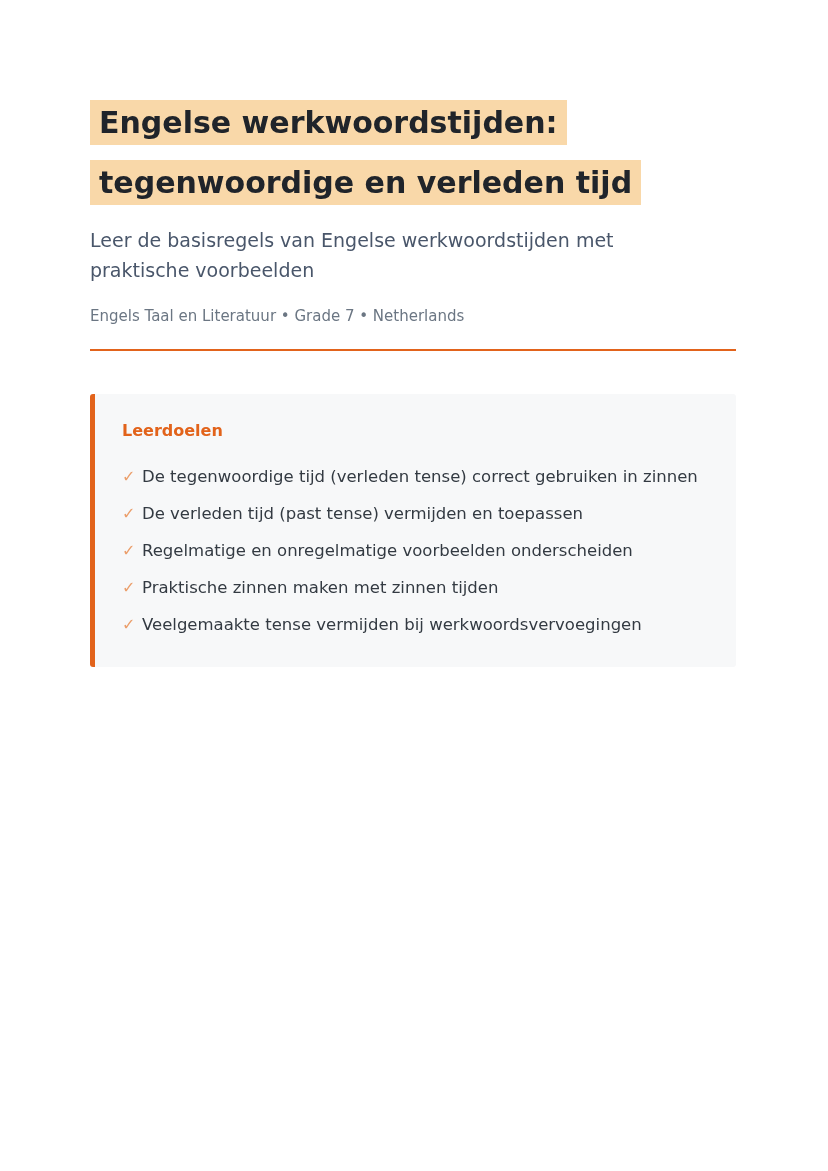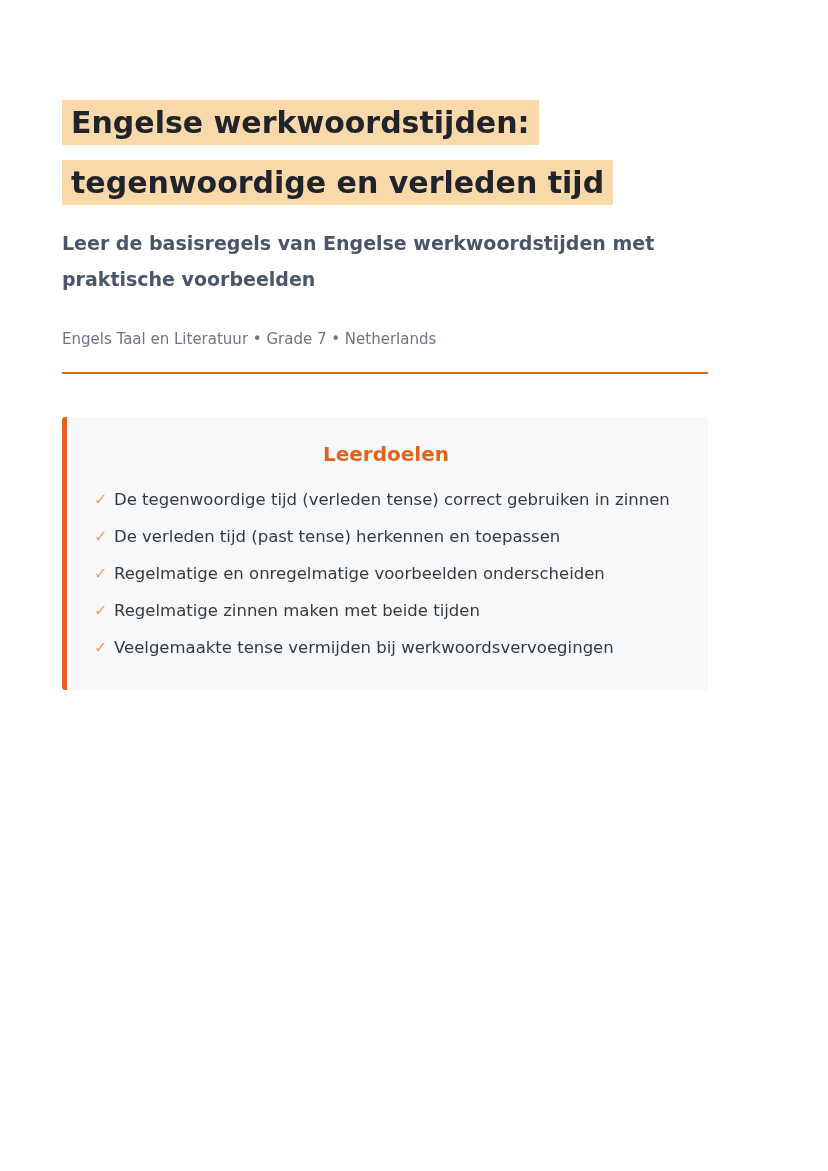--- a/index.html
+++ b/index.html
@@ -20,21 +20,21 @@
   }
   body {
     width: 828px;
     height: 1171px;
     font-family: "DejaVu Sans", "Liberation Sans", sans-serif;
     overflow: hidden;
   }
   .page {
     width: 800px;
     height: 1171px;
-    padding: 93px 91px 0 62px;
+    padding: 93px 91px 0 90px;
     background: #ffffff;
   }
   .page-title {
     margin: 0;
     max-width: 646px;
     font-size: 30px;
     font-weight: 700;
     line-height: 60px;
     color: var(--title-ink);
     letter-spacing: 0;
@@ -42,26 +42,26 @@
   .page-title .hl {
     background: var(--highlight);
     padding: 5px 9px;
     -webkit-box-decoration-break: clone;
     box-decoration-break: clone;
   }
   .subtitle {
     margin: 12px 0 0 0;
     max-width: 646px;
     font-size: 19px;
-    line-height: 36px;
-    font-weight: 700;
+    line-height: 30px;
+    font-weight: 400;
     color: var(--subtitle-ink);
   }
   .course-meta {
-    margin: 31px 0 0 0;
+    margin: 20px 0 0 0;
     max-width: 646px;
     font-size: 15px;
     line-height: 22px;
     color: var(--meta-ink);
   }
   .divider {
     width: 646px;
     height: 0;
     border: none;
     border-top: 2px solid var(--accent);
@@ -70,25 +70,24 @@
   .objectives-card {
     margin-top: 43px;
     width: 646px;
     background: var(--box-bg);
     border-left: 5px solid var(--accent);
     border-radius: 3px;
     padding: 24px 30px 32px 27px;
   }
   .objectives-heading {
     margin: 0 0 22px 0;
-    font-size: 20px;
+    font-size: 16px;
     line-height: 26px;
     font-weight: 700;
     color: var(--accent);
-    text-align: center;
   }
   .objectives-list {
     list-style: none;
     margin: 0;
     padding: 0;
   }
   .objective-item {
     display: flex;
     align-items: flex-start;
     font-size: 16.5px;
@@ -121,29 +120,29 @@
   <section class="objectives-card">
     <h2 class="objectives-heading">Leerdoelen</h2>
 
     <ul class="objectives-list">
       <li class="objective-item">
         <span class="check-icon">✓</span>
         <span>De tegenwoordige tijd (verleden tense) correct gebruiken in zinnen</span>
       </li>
       <li class="objective-item">
         <span class="check-icon">✓</span>
-        <span>De verleden tijd (past tense) herkennen en toepassen</span>
+        <span>De verleden tijd (past tense) vermijden en toepassen</span>
       </li>
       <li class="objective-item">
         <span class="check-icon">✓</span>
         <span>Regelmatige en onregelmatige voorbeelden onderscheiden</span>
       </li>
       <li class="objective-item">
         <span class="check-icon">✓</span>
-        <span>Regelmatige zinnen maken met beide tijden</span>
+        <span>Praktische zinnen maken met zinnen tijden</span>
       </li>
       <li class="objective-item">
         <span class="check-icon">✓</span>
         <span>Veelgemaakte tense vermijden bij werkwoordsvervoegingen</span>
       </li>
     </ul>
   </section>
 
 </div>
 

